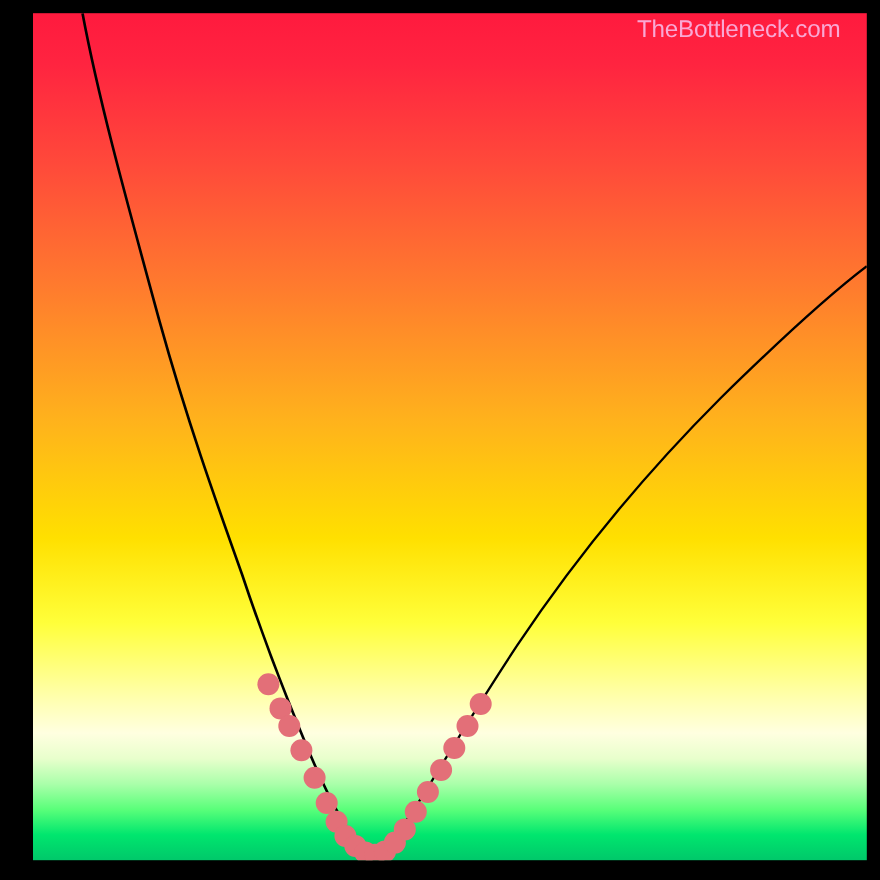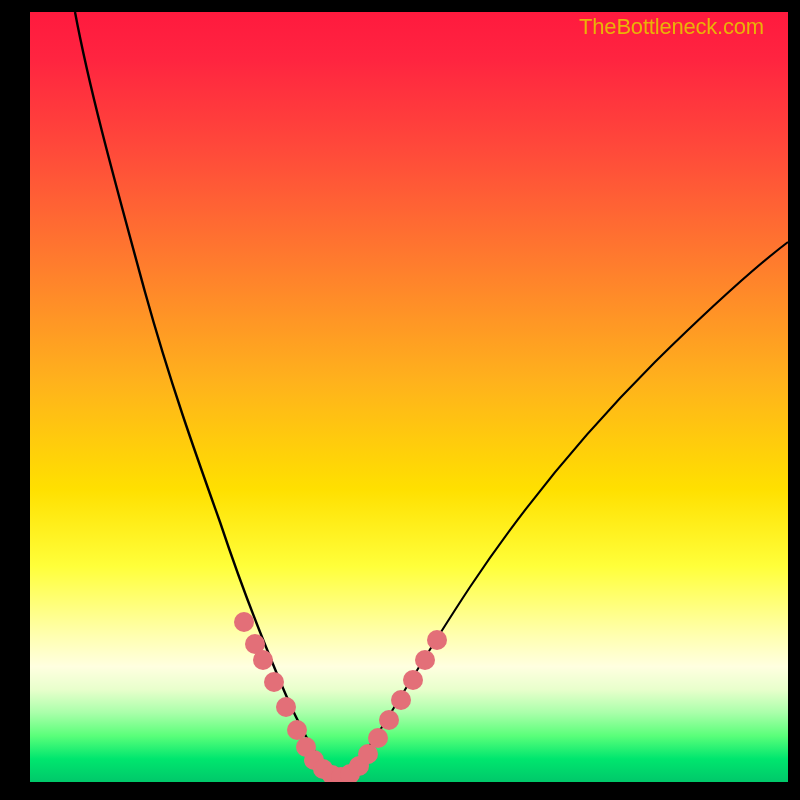--- a/index.html
+++ b/index.html
@@ -38,21 +38,21 @@
       #00c86a 100%
     );
   }
   .watermark {
     position: absolute;
     top: 14px;
     right: 36px;
     font-family: Arial, Helvetica, sans-serif;
     font-size: 22px;
     font-weight: 500;
-    color: #eab308;
+    color: #f9a8d4;
     letter-spacing: -0.2px;
     user-select: none;
   }
   svg.curves {
     position: absolute;
     left: 0;
     top: 0;
     width: 758px;
     height: 770px;
   }

